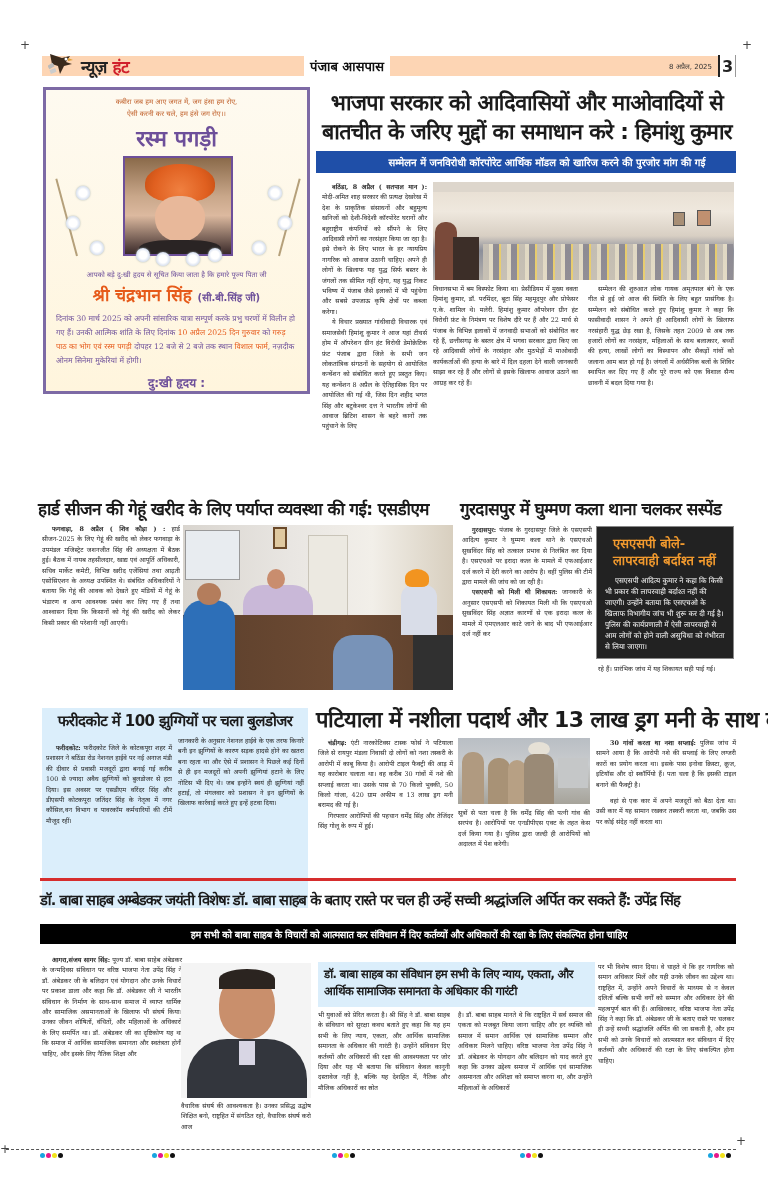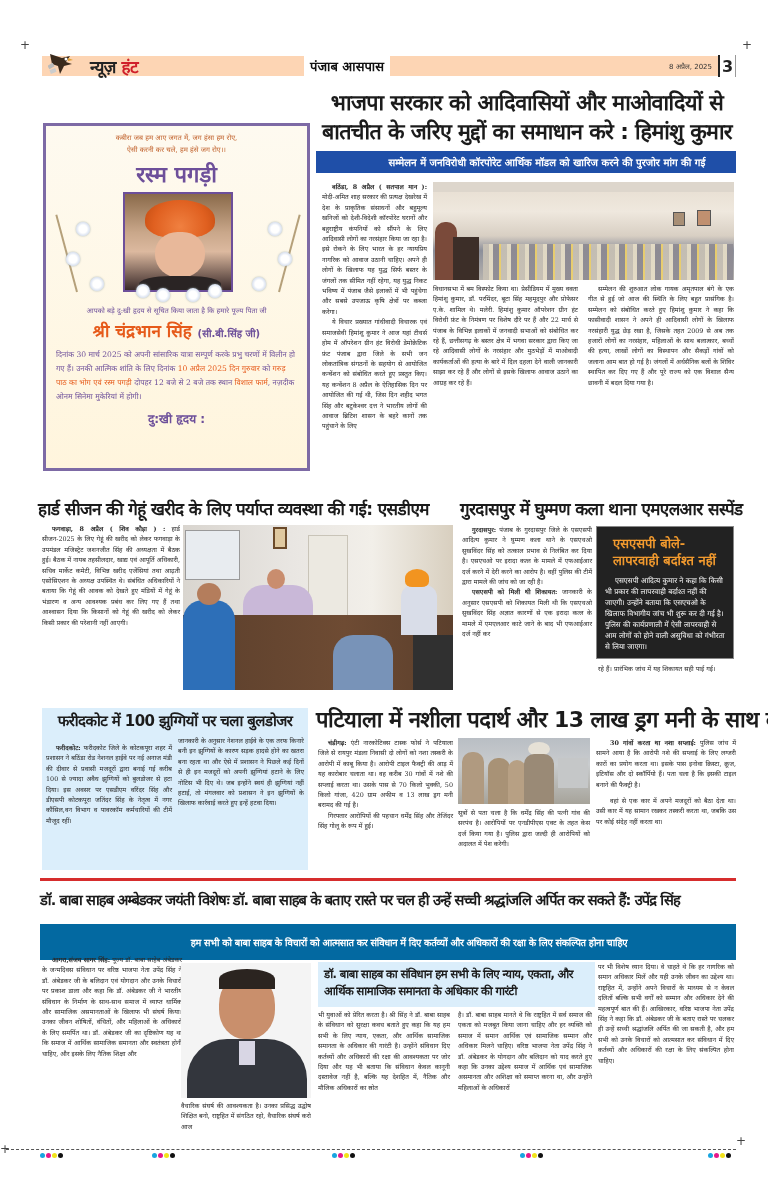--- a/index.html
+++ b/index.html
@@ -3,27 +3,27 @@
 <meta charset="utf-8">
 <style>
   * { box-sizing: border-box; margin: 0; padding: 0; }
   body { width: 768px; height: 1187px; background: #fff; font-family: "DejaVu Serif", serif; color: #222; position: relative; overflow: hidden; }
   .abs { position: absolute; }
   .crop { position: absolute; font: 12px "DejaVu Sans", sans-serif; color: #444; }
   
   .masthead { position: absolute; left: 42px; top: 55px; width: 694px; height: 22px; display: flex; align-items: center; }
   .mh-left { background: #fdd5b4; height: 20px; width: 262px; display: flex; align-items: center; padding-left: 6px; }
   .logo-bird { width: 26px; height: 24px; position: relative; margin-top: -8px; }
-  .logo-text { font: bold 17px "DejaVu Sans", sans-serif; color: #222; margin-left: 16px; letter-spacing: -0.5px; }
+  .logo-text { font: bold 17px "DejaVu Sans", sans-serif; color: #222; margin-left: 7px; letter-spacing: -0.5px; }
   .logo-text .red { color: #d0202a; }
   .mh-center { width: 86px; height: 20px; display: flex; align-items: center; justify-content: center; font: bold 13px "DejaVu Sans", sans-serif; color: #111; }
   .mh-right { background: #fdd5b4; height: 20px; flex: 1; display: flex; align-items: center; justify-content: flex-end; padding-right: 6px; font: 7px "DejaVu Sans", sans-serif; color: #333; }
   .mh-page { width: 18px; height: 22px; border-left: 2px solid #222; border-right: 1px solid #999; font: bold 16px "DejaVu Sans", sans-serif; display: flex; align-items: center; justify-content: center; }
   
-  .obit { position: absolute; left: 43px; top: 87px; width: 267px; height: 348px; border: 3px solid #7d6aa5; background: linear-gradient(#fefaf0, #fff5dd); text-align: center; margin-top: 36px; }
+  .obit { position: absolute; left: 43px; top: 87px; width: 267px; height: 307px; border: 3px solid #7d6aa5; background: linear-gradient(#fefaf0, #fff5dd); text-align: center; }
   .obit .couplet { font-size: 7px; color: #c0602a; line-height: 12px; margin-top: 6px; }
   .obit .title { font: bold 22px "DejaVu Sans", sans-serif; color: #6d4f9a; margin-top: 2px; }
   .obit .photo-wrap { position: relative; height: 110px; margin-top: 4px; }
   .obit .photo { position: absolute; left: 77px; top: 0; width: 110px; height: 100px; border: 2px solid #6d4f9a; background: linear-gradient(180deg, #8a6a4a 0%, #c9a78a 40%, #dcb99f 60%, #3a2a2a 100%); overflow: hidden; }
   .obit .turban { position: absolute; left: 20px; top: 6px; width: 70px; height: 38px; background: radial-gradient(circle at 50% 70%, #f08040, #e06020 60%, #c04a10); border-radius: 50% 50% 40% 40%; }
   .obit .face { position: absolute; left: 30px; top: 38px; width: 50px; height: 46px; background: #e8b89a; border-radius: 45% 45% 50% 50%; }
   .obit .coat { position: absolute; left: 14px; top: 82px; width: 82px; height: 20px; background: #2a2424; border-radius: 40% 40% 0 0; }
   .obit .flower { position: absolute; width: 14px; height: 14px; border-radius: 50%; background: radial-gradient(circle, #fff 40%, #c8d4ea 80%); box-shadow: 0 0 2px #9aa; }
   .obit .stem { position: absolute; width: 2px; background: #b5a07a; transform-origin: bottom; }
   .obit .intro { font-size: 7px; color: #6d4f9a; margin-top: 4px; }
@@ -151,32 +151,32 @@
   <div style="position:absolute;left:84px;top:44px;width:18px;height:20px;background:#c98d6e;border-radius:50%;"></div>
   <div style="position:absolute;left:0;top:90px;width:270px;height:75px;background:linear-gradient(90deg,#5b3f2c,#6e4b33 60%,#5b3f2c);"></div>
   <div style="position:absolute;left:0;top:75px;width:52px;height:90px;background:#2d6fb8;border-radius:20px 20px 0 0;"></div>
   <div style="position:absolute;left:14px;top:58px;width:24px;height:22px;background:#b47d5c;border-radius:50%;"></div>
   <div style="position:absolute;left:150px;top:110px;width:60px;height:55px;background:#7893b8;border-radius:20px 20px 0 0;"></div>
   <div style="position:absolute;left:218px;top:60px;width:36px;height:50px;background:#d9dde8;border-radius:12px 12px 0 0;"></div>
   <div style="position:absolute;left:222px;top:44px;width:24px;height:18px;background:#f29420;border-radius:50% 50% 30% 30%;"></div>
   <div style="position:absolute;left:230px;top:110px;width:40px;height:55px;background:#303030;"></div>
 </div>
 
-<div class="abs hl" style="left:460px;top:497px;width:280px;font-size:17px;line-height:24px;white-space:nowrap;">गुरदासपुर में घुम्मण कला थाना एमएलआर सस्पेंड</div>
+<div class="abs hl" style="left:460px;top:497px;width:280px;font-size:17px;line-height:24px;white-space:nowrap;">गुरदासपुर में घुम्मण कला थाना चलकर सस्पेंड</div>
 <div class="abs body-text" style="left:462px;top:525px;width:130px;">
   <p style="text-indent:10px;"><b class="dateline">गुरदासपुर:</b><span> पंजाब के गुरदासपुर जिले के एसएसपी आदित्य कुमार ने घुम्मण कला थाने के एसएचओ सुखविंदर सिंह को तत्काल प्रभाव से निलंबित कर दिया है। एसएचओ पर इरादा कत्ल के मामले में एफआईआर दर्ज करने में देरी करने का आरोप है। वहीं पुलिस की टीमें द्वारा मामले की जांच को जा रही है।</span></p>
   <p style="text-indent:10px;"><b>एसएसपी को मिली थी शिकायत:</b><span> जानकारी के अनुसार एसएसपी को शिकायत मिली थी कि एसएचओ सुखविंदर सिंह अज्ञात कारणों से एक इरादा कत्ल के मामले में एमएलआर काटे जाने के बाद भी एफआईआर दर्ज नहीं कर</span></p>
 </div>
 <div class="sidebox" style="left:596px;top:526px;width:138px;height:133px;">
   <div class="t">एसएसपी बोले-लापरवाही बर्दाश्त नहीं</div>
   <div class="b" style="text-indent:10px;">एसएसपी आदित्य कुमार ने कहा कि किसी भी प्रकार की लापरवाही बर्दाश्त नहीं की जाएगी। उन्होंने बताया कि एसएचओ के खिलाफ विभागीय जांच भी शुरू कर दी गई है। पुलिस की कार्यप्रणाली में ऐसी लापरवाही से आम लोगों को होने वाली असुविधा को गंभीरता से लिया जाएगा।</div>
 </div>
 <div class="abs body-text" style="left:598px;top:664px;width:136px;">रहे हैं। प्रारंभिक जांच में यह शिकायत सही पाई गई।</div>
 
-<div class="abs lightblue" style="left:42px;top:708px;width:266px;height:162px;">
+<div class="abs lightblue" style="left:42px;top:708px;width:266px;height:200px;">
   <div class="hl" style="position:absolute;left:0;top:2px;width:266px;text-align:center;font-size:15px;line-height:22px;white-space:nowrap;">फरीदकोट में 100 झुग्गियों पर चला बुलडोजर</div>
   <div class="body-text" style="position:absolute;left:4px;top:35px;width:126px;">
     <p style="text-indent:10px;"><b class="dateline">फरीदकोट:</b><span> फरीदकोट जिले के कोटकपूरा शहर में प्रशासन ने बठिंडा रोड नेशनल हाईवे पर नई अनाज मंडी की दीवार से प्रवासी मजदूरों द्वारा बनाई गई करीब 100 से ज्यादा अवैध झुग्गियों को बुलडोजर से हटा दिया। इस अवसर पर एसडीएम वरिंदर सिंह और डीएसपी कोटकपूरा जतिंदर सिंह के नेतृत्व में नगर कौंसिल,वन विभाग व पावरकॉम कर्मचारियों की टीमें मौजूद रहीं।</span></p>
   </div>
   <div class="body-text" style="position:absolute;left:136px;top:28px;width:126px;">जानकारी के अनुसार नेशनल हाईवे के एक तरफ किनारे बनी इन झुग्गियों के कारण सड़क हादसे होने का खतरा बना रहता था और ऐसे में प्रशासन ने पिछले कई दिनों से ही इन मजदूरों को अपनी झुग्गियां हटाने के लिए नोटिस भी दिए थे। जब इन्होंने स्वयं ही झुग्गियां नहीं हटाई, तो मंगलवार को प्रशासन ने इन झुग्गियों के खिलाफ कार्रवाई करते हुए इन्हें हटवा दिया।</div>
 </div>
 
 <div class="abs hl" style="left:316px;top:708px;width:422px;font-size:22px;line-height:24px;white-space:nowrap;">पटियाला में नशीला पदार्थ और 13 लाख ड्रग मनी के साथ दो गिरफ्तार</div>
 <div class="abs body-text" style="left:318px;top:738px;width:135px;">
   <p style="text-indent:10px;"><b class="dateline">चंडीगढ़:</b><span> एंटी नारकोटिक्स टास्क फोर्स ने पटियाला जिले से रायपुर मंडला निवासी दो लोगों को नशा तस्करी के आरोपी में काबू किया है। आरोपी टाइल फैक्ट्री की आड़ में यह कारोबार चलाता था। वह करीब 30 गांवों में नशे की सप्लाई करता था। उसके पास से 70 किलो भुक्की, 50 किलो गांजा, 420 ग्राम अफीम व 13 लाख ड्रग मनी बरामद की गई है।</span></p>
@@ -192,21 +192,21 @@
 </div>
 <div class="abs body-text" style="left:458px;top:808px;width:132px;">सूत्रों से पता चला है कि धर्मेंद्र सिंह की पत्नी गांव की सरपंच है। आरोपियों पर एनडीपीएस एक्ट के तहत केस दर्ज किया गया है। पुलिस द्वारा जल्दी ही आरोपियों को अदालत में पेश करेगी।</div>
 <div class="abs body-text" style="left:596px;top:738px;width:140px;">
   <p style="text-indent:14px;"><b>30 गांवों करता था नशा सप्लाई:</b><span> पुलिस जांच में सामने आया है कि आरोपी नशे की सप्लाई के लिए लग्जरी कारों का प्रयोग करता था। इसके पास इनोवा क्रिस्टा, क्रूज, इटियॉस और दो स्कॉर्पियो हैं। पता चला है कि इसकी टाइल बनाने की फैक्ट्री है।</span></p>
   <p style="text-indent:14px;margin-top:6px;">वहां से एक कार में अपने मजदूरों को बैठा देता था। उसी कार में यह सामान रखकर तस्करी करता था, जबकि उस पर कोई संदेह नहीं करता था।</p>
 </div>
 
 <div class="red-rule"></div>
 
 <div class="abs hl" style="left:40px;top:888px;width:696px;font-size:14.6px;line-height:24px;white-space:nowrap;letter-spacing:-0.9px;">डॉ. बाबा साहब अम्बेडकर जयंती विशेषः डॉ. बाबा साहब के बताए रास्ते पर चल ही उन्हें सच्ची श्रद्धांजलि अर्पित कर सकते हैं: उपेंद्र सिंह</div>
-<div class="abs blue-bar" style="left:40px;top:924px;width:696px;height:36px;font-size:9.6px;background:#0369a1;white-space:nowrap;letter-spacing:-0.3px;">हम सभी को बाबा साहब के विचारों को आत्मसात कर संविधान में दिए कर्तव्यों और अधिकारों की रक्षा के लिए संकल्पित होना चाहिए</div>
+<div class="abs blue-bar" style="left:40px;top:924px;width:696px;height:20px;font-size:9.6px;background:#000000;white-space:nowrap;letter-spacing:-0.3px;">हम सभी को बाबा साहब के विचारों को आत्मसात कर संविधान में दिए कर्तव्यों और अधिकारों की रक्षा के लिए संकल्पित होना चाहिए</div>
 
 <div class="abs body-text" style="left:42px;top:955px;width:140px;">
   <p style="text-indent:10px;"><b class="dateline">आगरा,संजय सागर सिंह:</b><span> पूज्य डॉ. बाबा साहेब अंबेडकर के जन्मदिवस संविधान पर वरिष्ठ भाजपा नेता उपेंद्र सिंह ने डॉ. अंबेडकर जी के बलिदान एवं योगदान और उनके विचारों पर प्रकाश डाला और कहा कि डॉ. अंबेडकर जी ने भारतीय संविधान के निर्माण के साथ-साथ समाज में व्याप्त धार्मिक और सामाजिक असमानताओं के खिलाफ भी संघर्ष किया। उनका जीवन शोषितों, वंचितों, और महिलाओं के अधिकारों के लिए समर्पित था। डॉ. अंबेडकर जी का दृष्टिकोण यह था कि समाज में आर्थिक सामाजिक समानता और स्वतंत्रता होनी चाहिए, और इसके लिए नैतिक शिक्षा और</span></p>
 </div>
 <div class="photo-box" style="left:181px;top:963px;width:130px;height:135px;background:#f4f4f4;">
   <div style="position:absolute;left:38px;top:10px;width:56px;height:66px;background:#c98f6c;border-radius:48% 48% 45% 45%;"></div>
   <div style="position:absolute;left:38px;top:6px;width:56px;height:20px;background:#2b2420;border-radius:50% 50% 0 0;"></div>
   <div style="position:absolute;left:6px;top:76px;width:120px;height:60px;background:#33363d;border-radius:40px 40px 0 0;"></div>
   <div style="position:absolute;left:58px;top:78px;width:16px;height:24px;background:#d8d6e4;"></div>
 </div>

